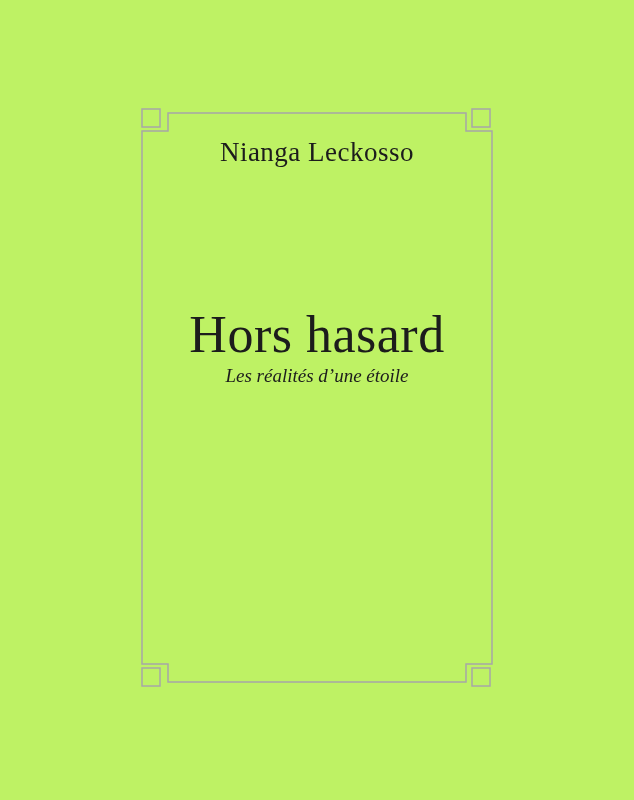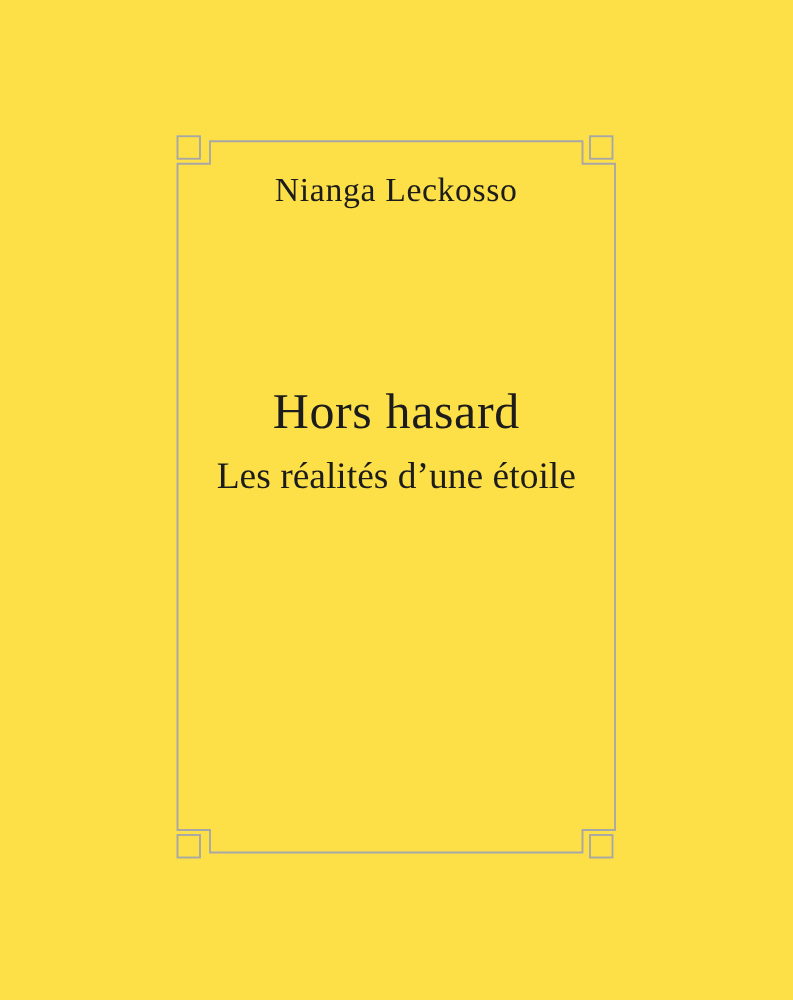--- a/index.html
+++ b/index.html
@@ -9,21 +9,21 @@
   }
   * { margin: 0; padding: 0; box-sizing: border-box; }
   html, body {
     width: 634px; height: 800px;
     background: #ffffff;
     font-family: "Liberation Serif", "DejaVu Serif", serif;
   }
   .cover {
     position: relative;
     width: 634px; height: 800px;
-    background: #fde047;
+    background: #bef264;
     overflow: hidden;
   }
   .frame-svg {
     position: absolute;
     left: 0; top: 0;
     width: 634px; height: 800px;
     pointer-events: none;
   }
   .textline {
     position: absolute;
@@ -33,26 +33,27 @@
     line-height: 1;
     white-space: nowrap;
   }
   .author {
     top: 139px;
     font-size: 27px;
     letter-spacing: 0.5px;
   }
   .title {
     top: 309px;
-    font-size: 40px;
+    font-size: 52px;
     letter-spacing: 0.5px;
   }
   .subtitle {
     top: 366px;
-    font-size: 30px;
+    font-size: 19px;
+    font-style: italic;
   }
   .publisher {
     top: 656px;
     font-size: 17px;
     letter-spacing: 1px;
     color: var(--logo-color);
     font-weight: normal;
   }
 </style>
 </head>

